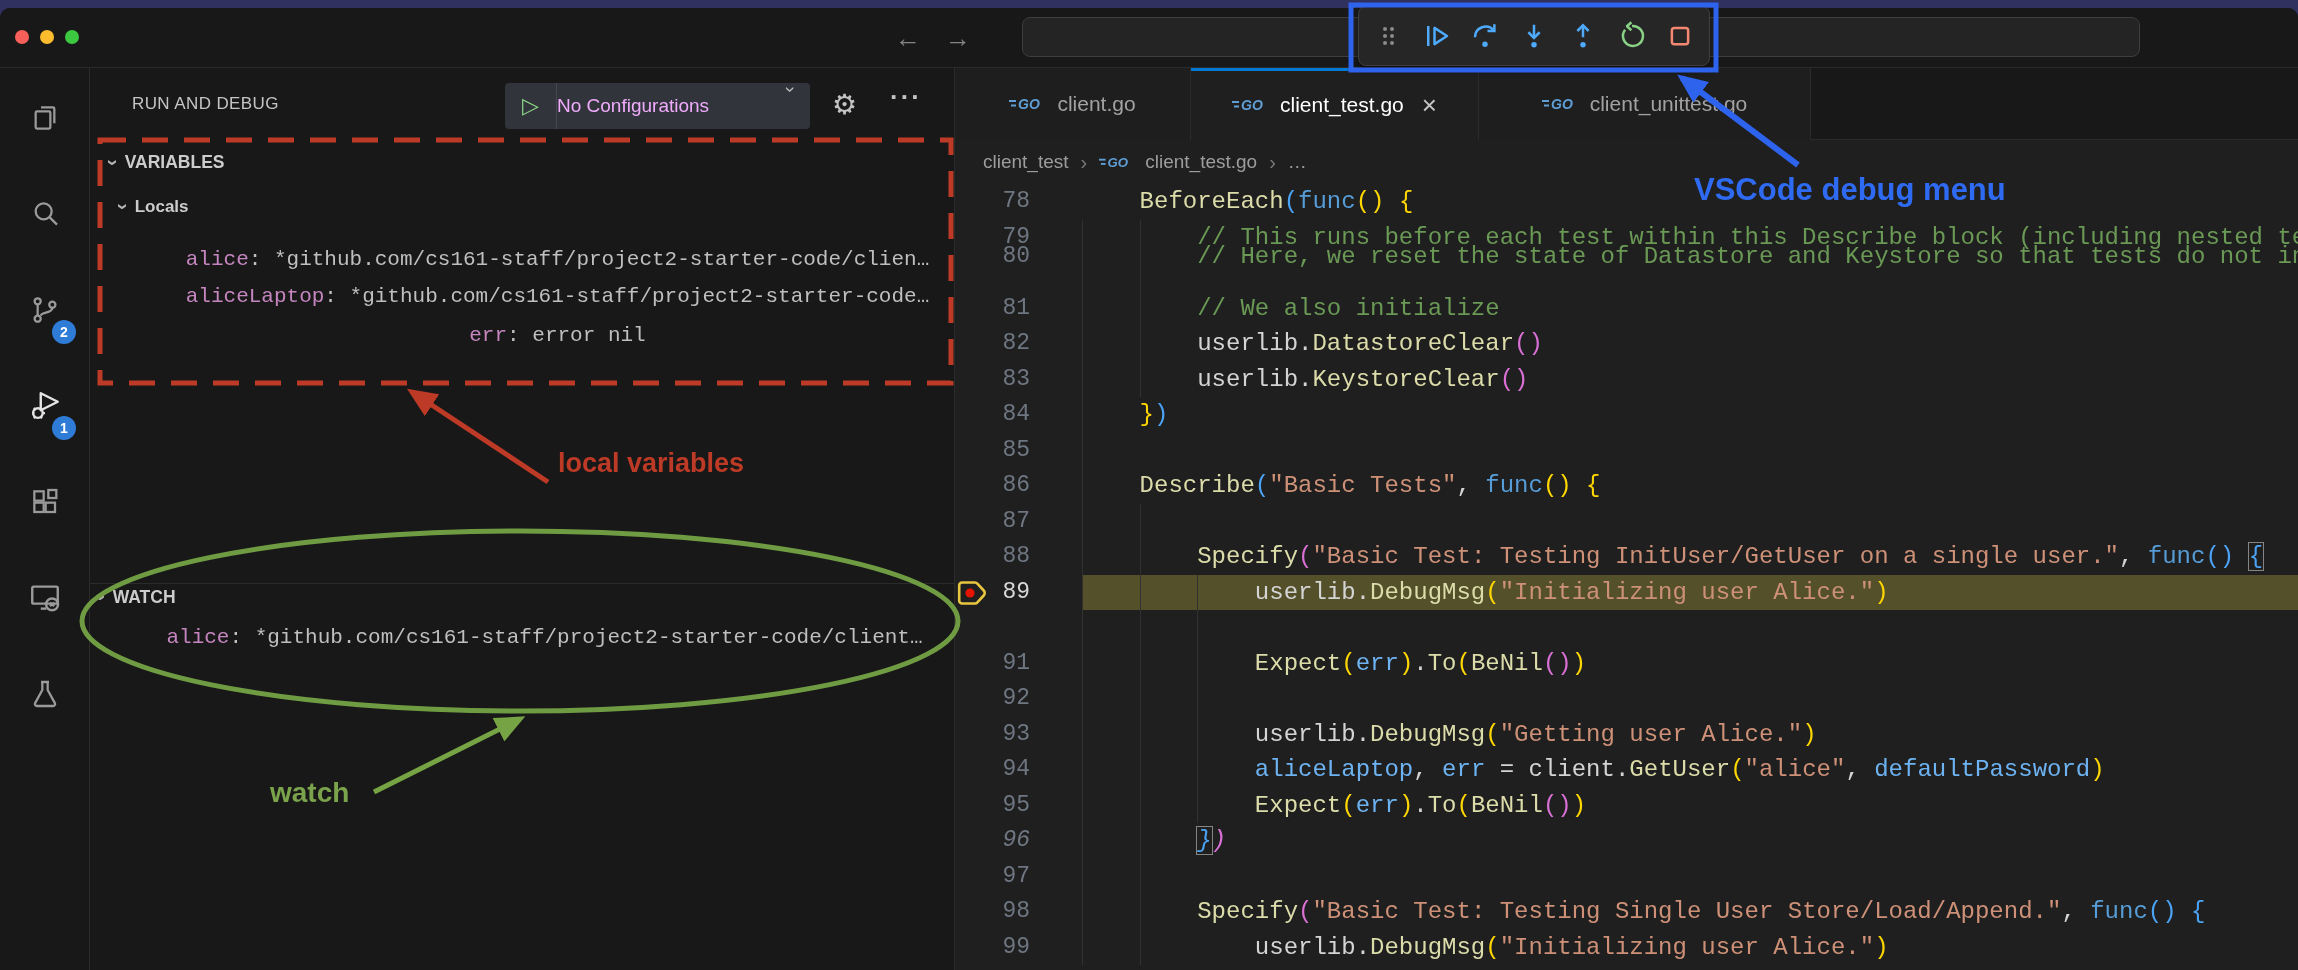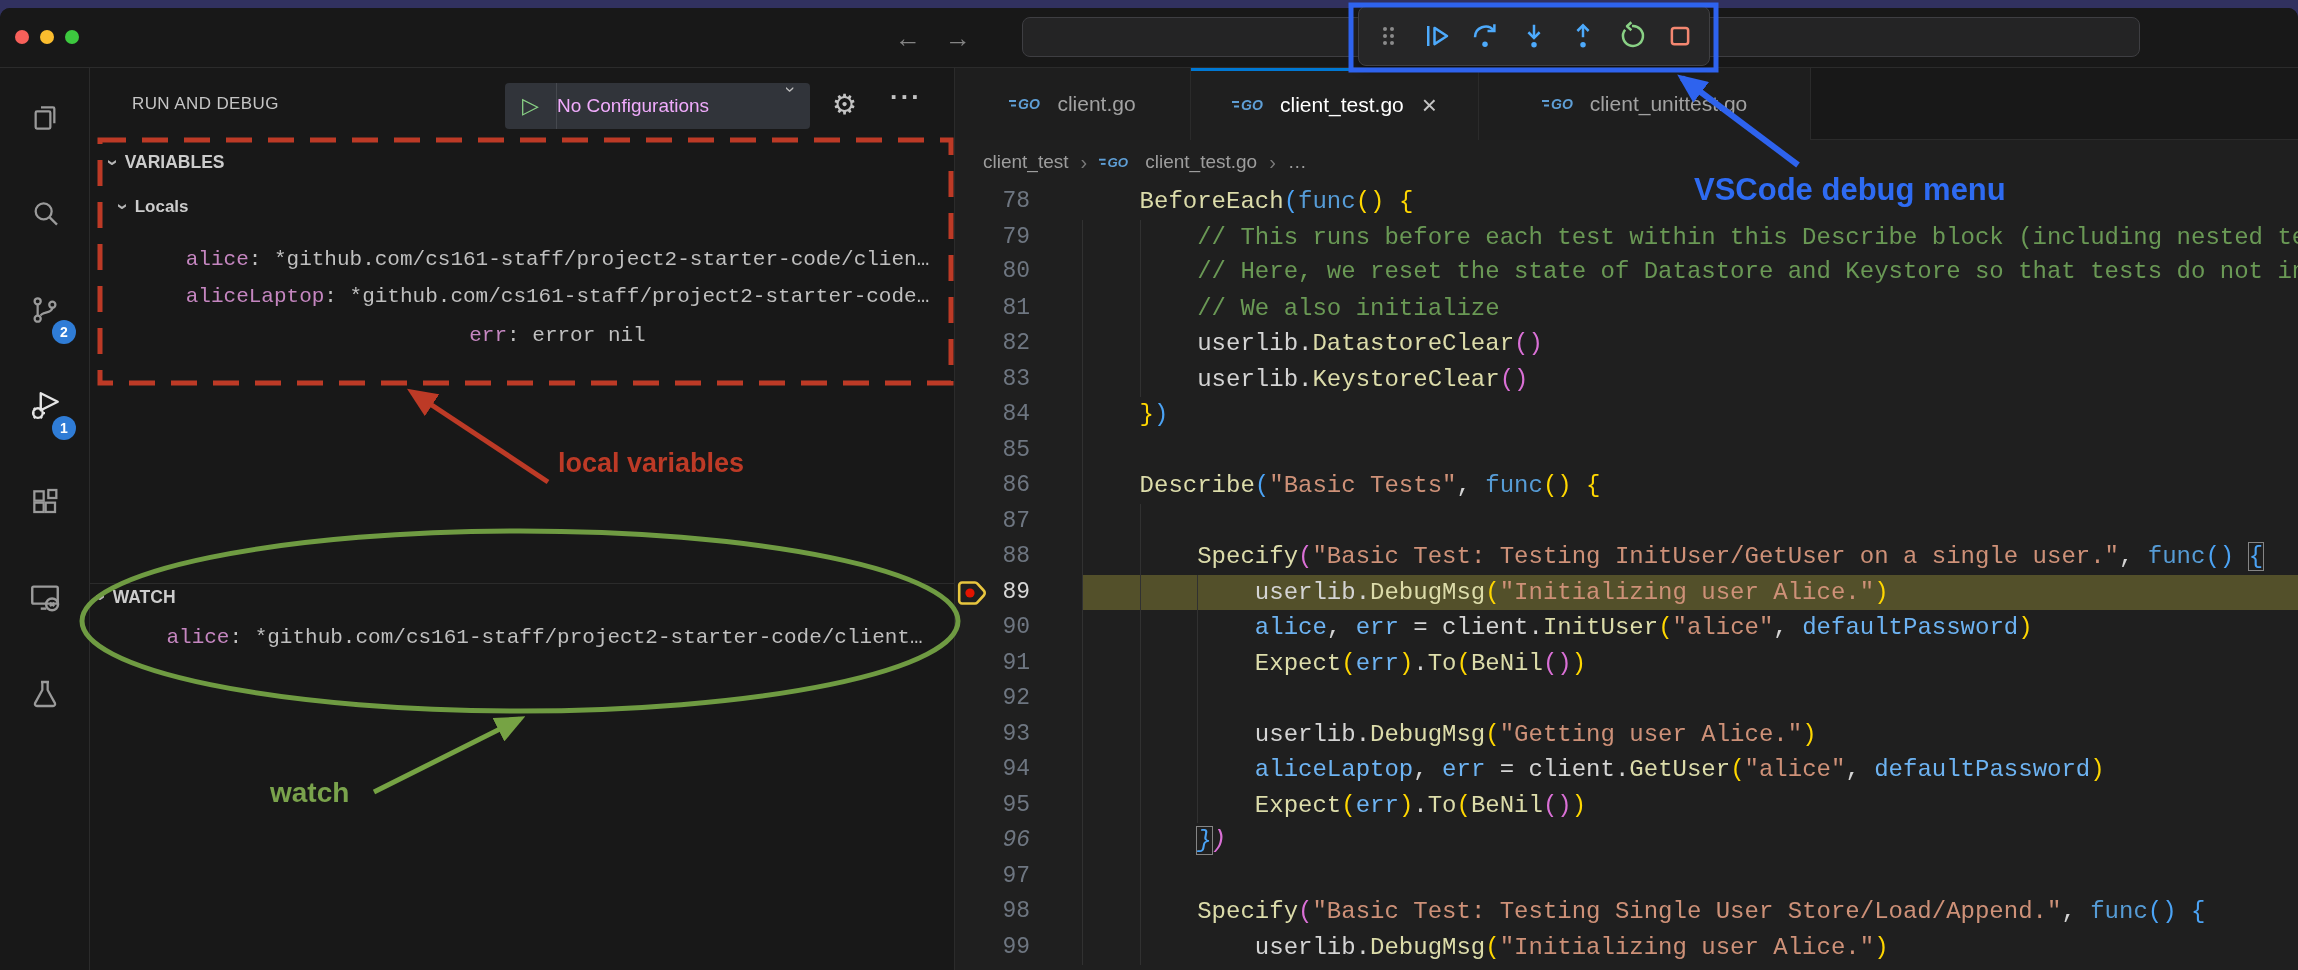--- a/index.html
+++ b/index.html
@@ -244,21 +244,21 @@
       <div class="guide" style="left:184.6px;top:319.5px;height:461.5px;"></div>
       <div class="guide" style="left:242.2px;top:390.5px;height:248.5px;"></div>
     <div class="code-row" style="top: 0px;">
           <div class="line-num">78</div>
           <div class="code-text"><span class="pln">    </span><span class="fn">BeforeEach</span><span class="b3">(</span><span class="kw">func</span><span class="b1">()</span><span class="pln"> </span><span class="b1">{</span></div>
         </div>
         <div class="code-row" style="top: 35.5px;">
           <div class="line-num">79</div>
           <div class="code-text"><span class="pln">        </span><span class="cmt">// This runs before each test within this Describe block (including nested tests).</span></div>
         </div>
-        <div class="code-row" style="top: 70px; text-decoration: underline;">
+        <div class="code-row" style="top: 55px; text-decoration: underline;">
           <div class="line-num">80</div>
           <div class="code-text"><span class="pln">        </span><span class="cmt">// Here, we reset the state of Datastore and Keystore so that tests do not interfere.</span></div>
         </div>
         <div class="code-row" style="top: 106.5px;">
           <div class="line-num">81</div>
           <div class="code-text"><span class="pln">        </span><span class="cmt">// We also initialize</span></div>
         </div>
         <div class="code-row" style="top: 142px;">
           <div class="line-num">82</div>
           <div class="code-text"><span class="pln">        userlib.</span><span class="fn">DatastoreClear</span><span class="b2">()</span></div>
@@ -288,24 +288,20 @@
           <div class="code-text"><span class="pln">        </span><span class="fn">Specify</span><span class="b2">(</span><span class="str">"Basic Test: Testing InitUser/GetUser on a single user."</span><span class="pln">, </span><span class="kw">func</span><span class="b3">()</span><span class="pln"> </span><span class="b3 bx">{</span></div>
         </div>
         <div id="cur-line-bg" style="top: 390.5px;"></div>
         <div class="code-row current" style="top: 390.5px;">
           <span class="gutter-glyph"><svg width="32" height="30" viewBox="0 0 32 30">
               <path d="M5 4.5 h13 a3.2 3.2 0 0 1 2.4 1.1 l6.3 6.9 a3.6 3.6 0 0 1 0 5 l-6.3 6.9 a3.2 3.2 0 0 1 -2.4 1.1 h-13 a2.8 2.8 0 0 1 -2.8 -2.8 v-15.4 a2.8 2.8 0 0 1 2.8 -2.8 z" fill="none" stroke="#e8c63f" stroke-width="2.6"></path>
               <circle cx="13" cy="15" r="4.6" fill="#e51400"></circle>
             </svg></span>
           <div class="line-num">89</div>
           <div class="code-text"><span class="pln">            userlib.</span><span class="fn">DebugMsg</span><span class="b1">(</span><span class="str">"Initializing user Alice."</span><span class="b1">)</span></div>
-        </div>
-        <div class="code-row" style="top: 426px;">
-          <div class="line-num">90</div>
-          <div class="code-text"><span class="pln">            </span><span class="var">alice</span><span class="pln">, </span><span class="var">err</span><span class="pln"> = client.</span><span class="fn">InitUser</span><span class="b1">(</span><span class="str">"alice"</span><span class="pln">, </span><span class="var">defaultPassword</span><span class="b1">)</span></div>
         </div>
         <div class="code-row" style="top: 461.5px;">
           <div class="line-num">91</div>
           <div class="code-text"><span class="pln">            </span><span class="fn">Expect</span><span class="b1">(</span><span class="var">err</span><span class="b1">)</span><span class="pln">.</span><span class="fn">To</span><span class="b1">(</span><span class="fn">BeNil</span><span class="b2">()</span><span class="b1">)</span></div>
         </div>
         <div class="code-row" style="top: 497px;">
           <div class="line-num">92</div>
           <div class="code-text"></div>
         </div>
         <div class="code-row" style="top: 532.5px;">

